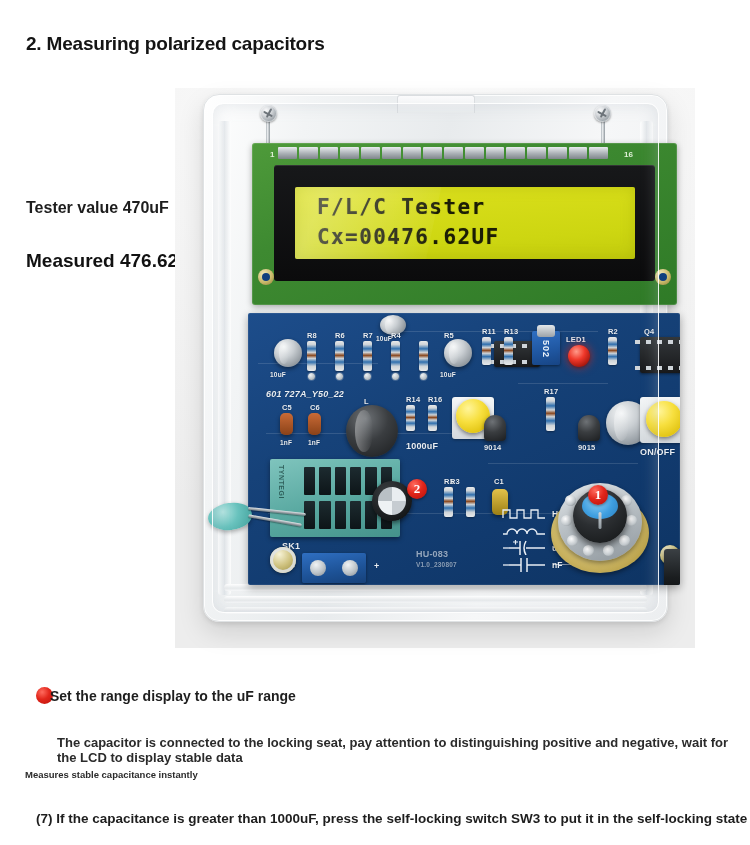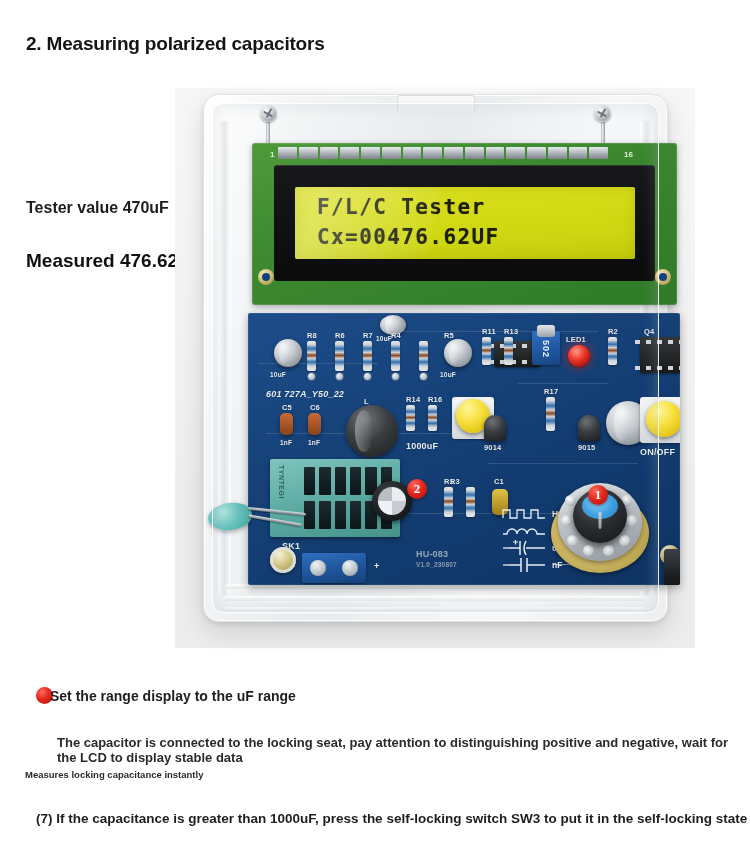--- a/index.html
+++ b/index.html
@@ -671,14 +671,14 @@
 
     <div class="tcap"></div>
     <div class="tlead" style="left:44px; top:415px; width:58px; transform:rotate(6deg);"></div>
     <div class="tlead" style="left:44px; top:424px; width:54px; transform:rotate(10deg);"></div>
   </div>
 </div>
 
 <span class="note-bullet"></span>
 <div class="note-1">Set the range display to the uF range</div>
 <div class="note-2">The capacitor is connected to the locking seat, pay attention to distinguishing positive and negative, wait for the LCD to display stable data</div>
-<div class="note-3">Measures locking capacitance instantly</div>
+<div class="note-3">Measures stable capacitance instantly</div>
 <div class="note-4">(7) If the capacitance is greater than 1000uF, press the self-locking switch SW3 to put it in the self-locking state</div>
 
 </body></html>

